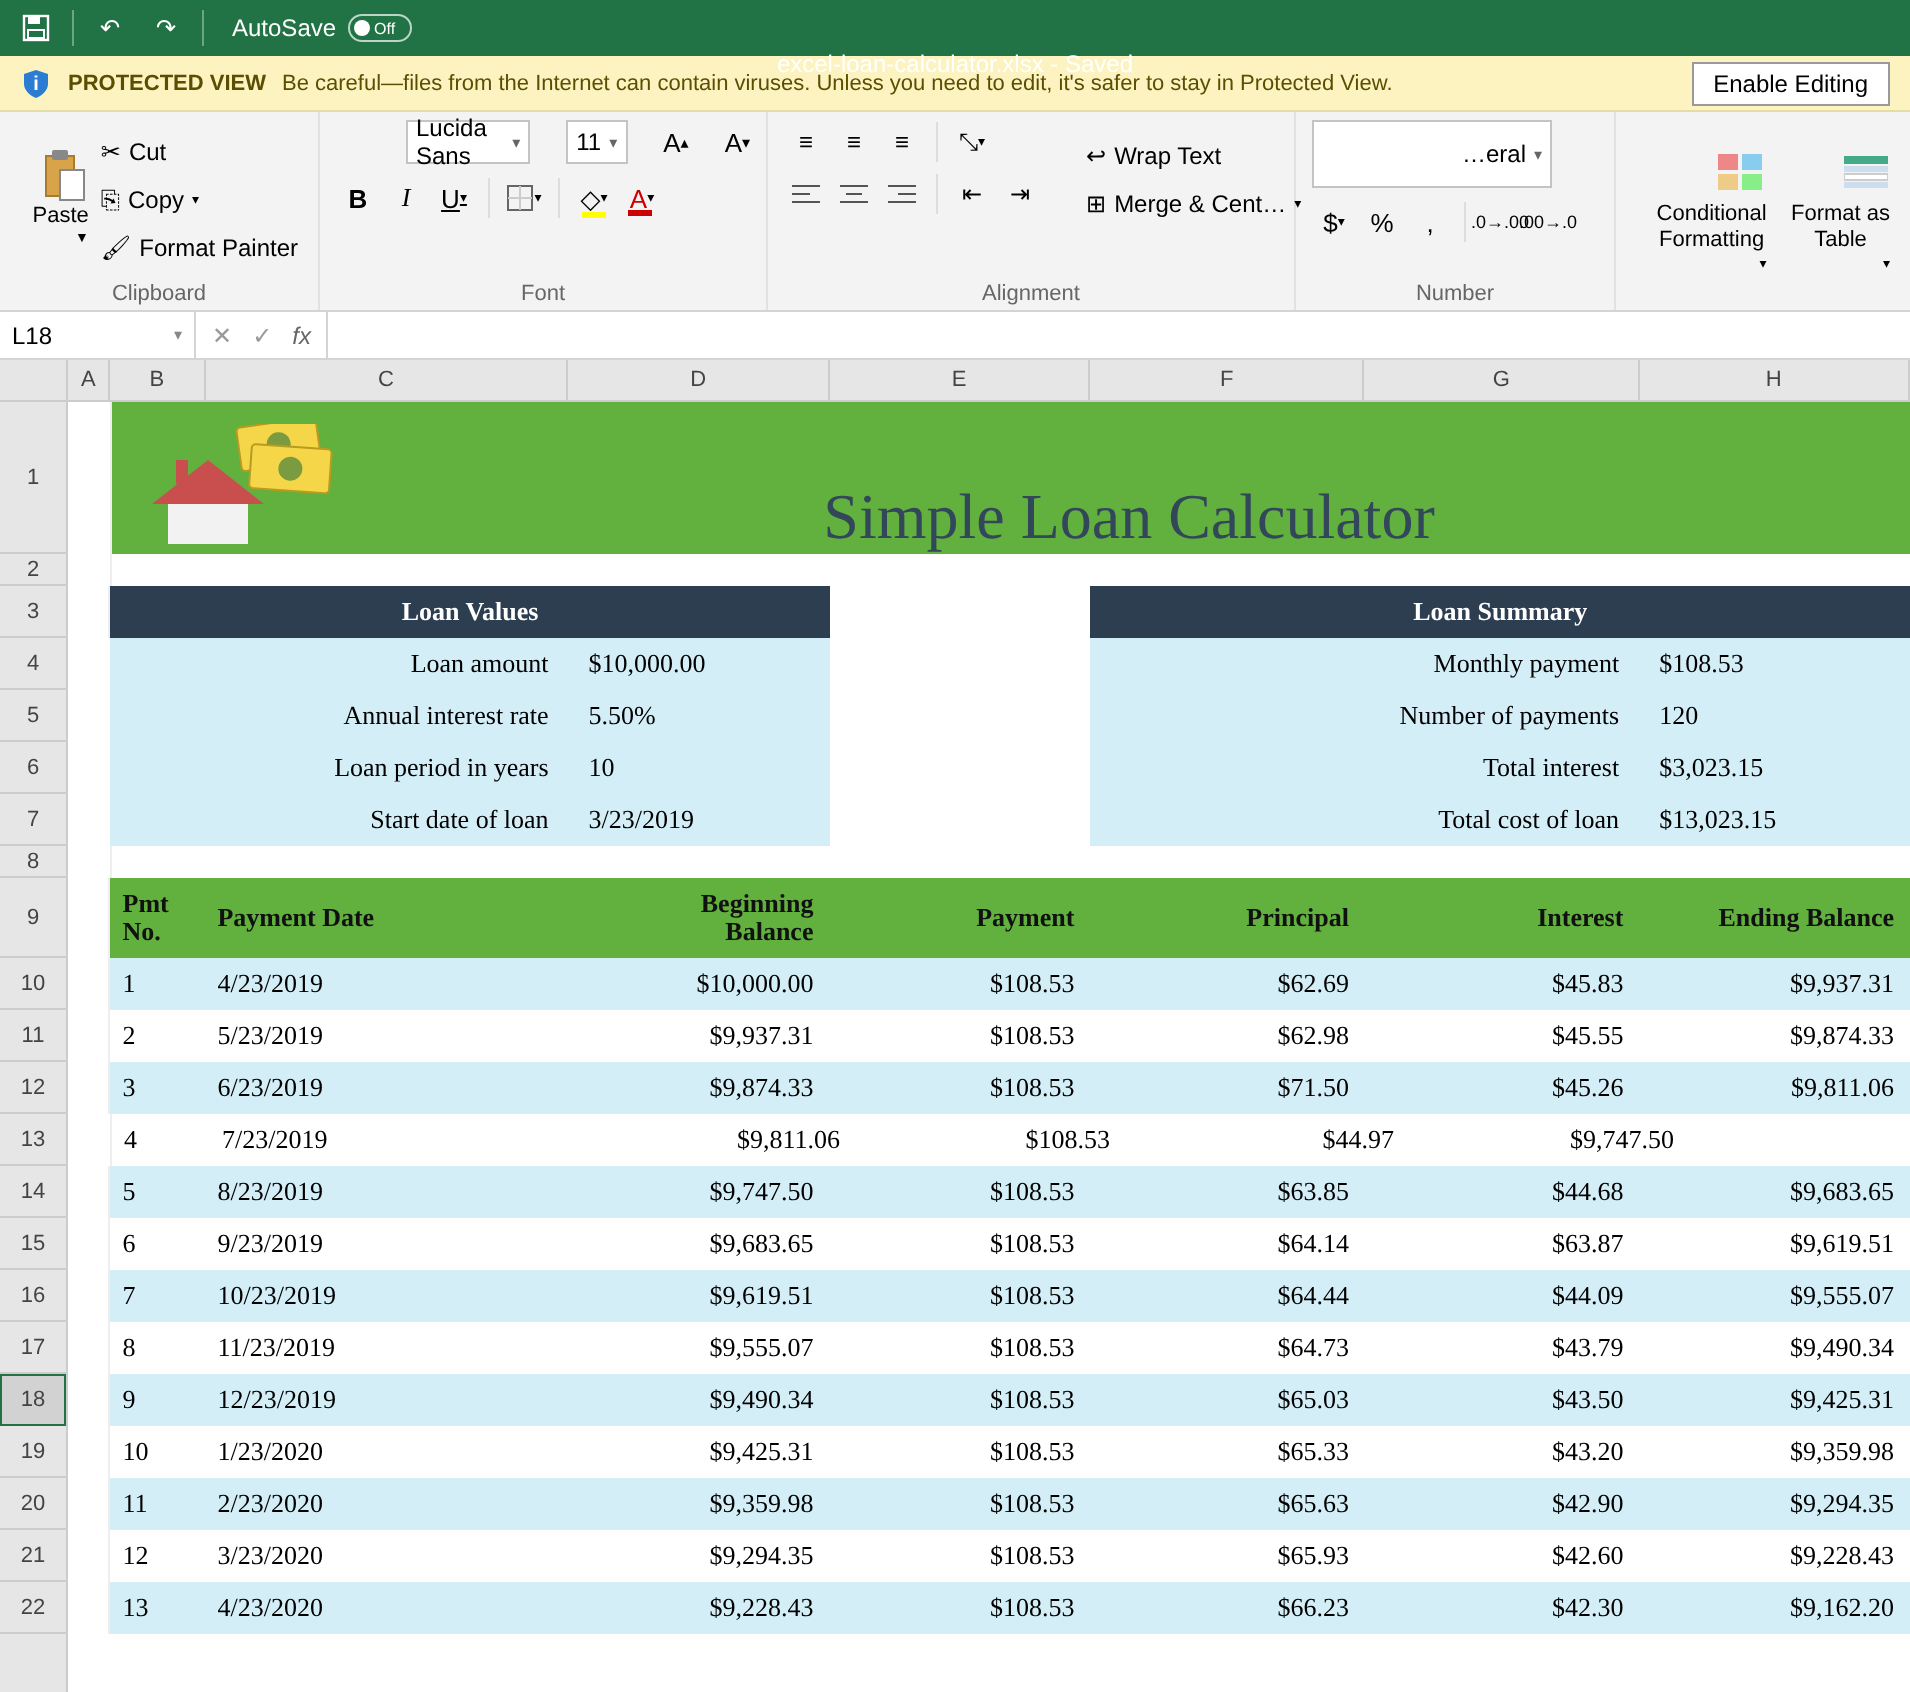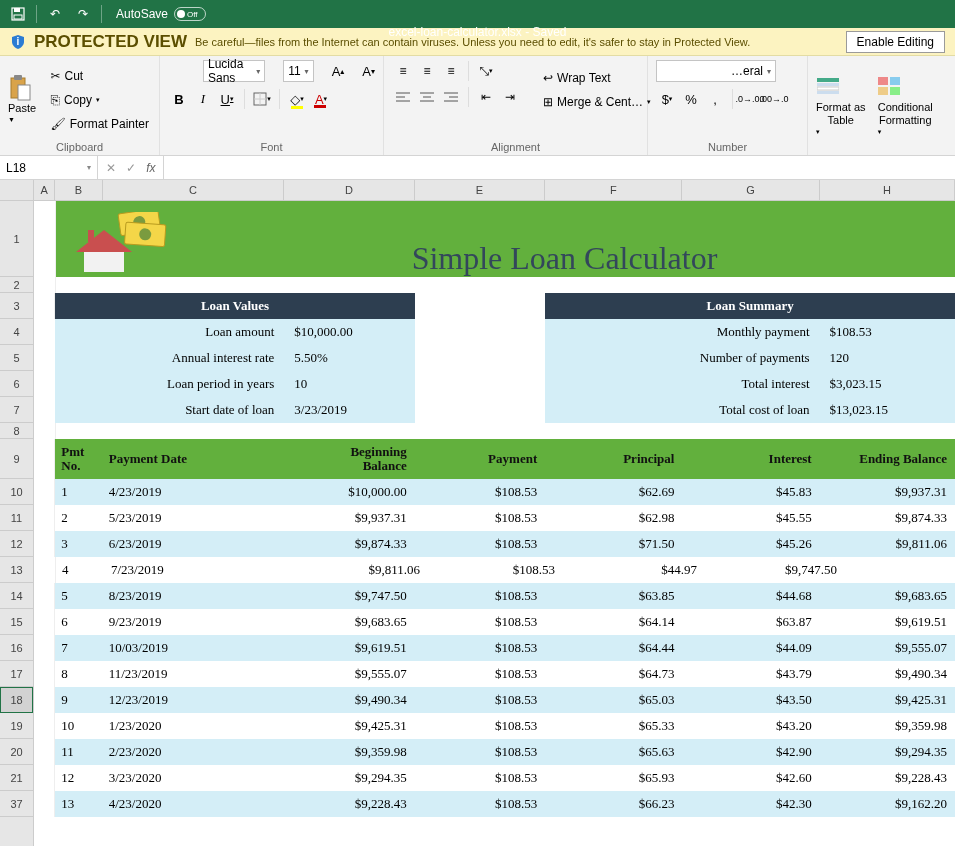--- a/index.html
+++ b/index.html
@@ -11,51 +11,51 @@
 .titlebar .qat-btn { width: 24px; height: 22px; display: flex; align-items: center; justify-content: center; color: #fff; }
 .titlebar .qat-sep { width: 1px; height: 18px; background: rgba(255,255,255,0.35); margin: 0 2px; }
 .titlebar .autosave { display: flex; align-items: center; gap: 6px; margin-left: 8px; font-size: 12px; }
 .titlebar .toggle { width: 32px; height: 14px; border: 1px solid rgba(255,255,255,0.7); border-radius: 8px; display: flex; align-items: center; padding: 0 2px; }
 .titlebar .toggle-knob { width: 8px; height: 8px; border-radius: 50%; background: #fff; }
 .titlebar .title-center { position: absolute; left: 0; right: 0; text-align: center; font-size: 12px; pointer-events: none; margin-top: 36px; }
 
 
 .pvbar { background: #fcf3c1; height: 28px; display: flex; align-items: center; padding: 0 10px; gap: 8px; border-bottom: 1px solid #e3dca4; }
 .pvbar .shield { width: 16px; height: 16px; }
-.pvbar .pv-label { font-weight: bold; color: #5b4e00; font-size: 17px; }
+.pvbar .pv-label { font-weight: bold; color: #5b4e00; font-size: 11px; }
 .pvbar .pv-text { color: #5b4e00; font-size: 11px; flex: 1; white-space: nowrap; overflow: hidden; }
 .pvbar .enable-btn { border: 1px solid #9a9a9a; background: #fff; padding: 3px 10px; font-size: 12px; }
 
 
 .ribbon { height: 100px; background: #f3f3f3; display: flex; border-bottom: 1px solid #d4d4d4; }
 .ribbon-group { border-right: 1px solid #e1e1e1; padding: 4px 8px 2px; display: flex; flex-direction: column; justify-content: space-between; }
 .ribbon-group .group-label { text-align: center; font-size: 11px; color: #666; padding-top: 2px; position: relative; }
 .ribbon-body { display: flex; gap: 4px; flex: 1; }
 
-.big-btn { display: flex; flex-direction: column; align-items: flex-start; justify-content: center; width: 42px; font-size: 11px; gap: 2px; }
+.big-btn { display: flex; flex-direction: column; align-items: flex-end; justify-content: center; width: 42px; font-size: 11px; gap: 2px; }
 .big-btn .icon-slot { width: 24px; height: 24px; display: flex; align-items: center; justify-content: center; }
 
 .small-btn-col { display: flex; flex-direction: column; gap: 2px; justify-content: center; font-size: 12px; }
 .small-btn { display: flex; align-items: center; gap: 4px; height: 22px; padding: 0 2px; white-space: nowrap; }
 
 .font-group .row1 { display: flex; gap: 18px; align-items: center; padding-left: 35px; }
 .font-combo { border: 1px solid #c4c4c4; background: #fff; height: 22px; display: flex; align-items: center; padding: 0 4px; font-size: 12px; }
 .font-name { width: 120px; }
 .font-size { width: 34px; }
 .combo-arrow { margin-left: 4px; font-size: 8px; color: #666; }
 .font-group .row2 { display: flex; gap: 2px; align-items: center; margin-top: 6px; }
 .font-btn { width: 22px; height: 22px; display: flex; align-items: center; justify-content: center; font-size: 13px; }
 .font-btn.bold { font-weight: bold; }
 .font-btn.italic { font-style: italic; font-family: serif; }
 .font-btn.underline { text-decoration: underline; }
 
 .align-group .row { display: flex; gap: 2px; margin-bottom: 4px; }
 .align-btn { width: 22px; height: 22px; display: flex; align-items: center; justify-content: center; }
 
-.num-group .num-combo { border: 1px solid #c4c4c4; background: #fff; height: 22px; width: 120px; display: flex; align-items: center; padding: 0 4px; font-size: 12px; justify-content: flex-end; }
+.num-group .num-combo { border: 1px solid #c4c4c4; background: #fff; height: 34px; width: 120px; display: flex; align-items: center; padding: 0 4px; font-size: 12px; justify-content: flex-end; }
 .num-group .num-row { display: flex; gap: 2px; margin-top: 6px; }
 
 
 .namebox-row { height: 24px; display: flex; align-items: center; border-bottom: 1px solid #d4d4d4; background: #fff; }
 .namebox { width: 98px; border-right: 1px solid #d4d4d4; height: 100%; display: flex; align-items: center; padding: 0 6px; justify-content: space-between; }
 .namebox-arrow { font-size: 8px; color: #888; }
 .fx-btns { display: flex; align-items: center; height: 100%; border-right: 1px solid #d4d4d4; padding: 0 8px; gap: 10px; color: #999; }
 .fx-label { font-style: italic; color: #666; }
 .formula-input { flex: 1; padding: 0 6px; }
 
@@ -307,44 +307,44 @@
         <div class="sep-vert" style="height:20px"></div>
         <div class="font-btn" style="font-size:9px">.0→.00</div>
         <div class="font-btn" style="font-size:9px">.00→.0</div>
       </div>
     </div>
     <div class="group-label">Number</div>
   </div>
 
   <div class="ribbon-group" style="width:145px;border-right:none">
     <div class="ribbon-body">
+      <div class="big-btn" style="width:70px">
+        <div class="icon-slot">
+          <svg width="24" height="20">
+              <rect x="0" y="0" width="10" height="8" fill="#e88"></rect>
+              <rect x="12" y="0" width="10" height="8" fill="#8ce"></rect>
+              <rect x="0" y="10" width="10" height="8" fill="#ec8"></rect>
+              <rect x="12" y="10" width="10" height="8" fill="#8e8"></rect>
+            </svg>
+        </div>
+        <span style="white-space:pre-line;text-align:center;line-height:1.1">Conditional
+Formatting</span>
+        <span style="font-size:7px">▾</span>
+      </div>
       <div class="big-btn" style="width:60px">
         <div class="icon-slot">
           <svg width="22" height="18">
               <rect x="0" y="0" width="22" height="4" fill="#4a8"></rect>
               <rect x="0" y="5" width="22" height="3" fill="#cde"></rect>
               <rect x="0" y="9" width="22" height="3" fill="#fff" stroke="#ccc"></rect>
               <rect x="0" y="13" width="22" height="3" fill="#cde"></rect>
             </svg>
         </div>
         <span style="white-space:pre-line;text-align:center;line-height:1.1">Format as
 Table</span>
-        <span style="font-size:7px">▾</span>
-      </div>
-      <div class="big-btn" style="width:70px">
-        <div class="icon-slot">
-          <svg width="24" height="20">
-              <rect x="0" y="0" width="10" height="8" fill="#e88"></rect>
-              <rect x="12" y="0" width="10" height="8" fill="#8ce"></rect>
-              <rect x="0" y="10" width="10" height="8" fill="#ec8"></rect>
-              <rect x="12" y="10" width="10" height="8" fill="#8e8"></rect>
-            </svg>
-        </div>
-        <span style="white-space:pre-line;text-align:center;line-height:1.1">Conditional
-Formatting</span>
         <span style="font-size:7px">▾</span>
       </div>
     </div>
     <div class="group-label"></div>
   </div>
 </div>
 
 <div class="namebox-row">
   <div class="namebox">
     <span>L18</span>
@@ -376,21 +376,21 @@
         <div class="row-hdr">12</div>
         <div class="row-hdr">13</div>
         <div class="row-hdr">14</div>
         <div class="row-hdr">15</div>
         <div class="row-hdr">16</div>
         <div class="row-hdr">17</div>
         <div class="row-hdr sel">18</div>
         <div class="row-hdr">19</div>
         <div class="row-hdr">20</div>
         <div class="row-hdr">21</div>
-        <div class="row-hdr">37</div>
+        <div class="row-hdr">22</div>
       </div>
   </div>
   <div class="grid-right">
     <div class="col-headers" id="col-hdrs">
         <div class="col-hdr cA">A</div>
         <div class="col-hdr cB">B</div>
         <div class="col-hdr cC">C</div>
         <div class="col-hdr cD">D</div>
         <div class="col-hdr cE">E</div>
         <div class="col-hdr cF">F</div>
@@ -538,21 +538,21 @@
             <div class="dc dC">9/23/2019</div>
             <div class="dc dD">$9,683.65</div>
             <div class="dc dE">$108.53</div>
             <div class="dc dF">$64.14</div>
             <div class="dc dG">$63.87</div>
             <div class="dc dH">$9,619.51</div>
           </div>
           <div class="data-row alt">
             <div class="margin"></div>
             <div class="dc dB">7</div>
-            <div class="dc dC">10/03/2019</div>
+            <div class="dc dC">10/23/2019</div>
             <div class="dc dD">$9,619.51</div>
             <div class="dc dE">$108.53</div>
             <div class="dc dF">$64.44</div>
             <div class="dc dG">$44.09</div>
             <div class="dc dH">$9,555.07</div>
           </div>
           <div class="data-row">
             <div class="margin"></div>
             <div class="dc dB">8</div>
             <div class="dc dC">11/23/2019</div>

